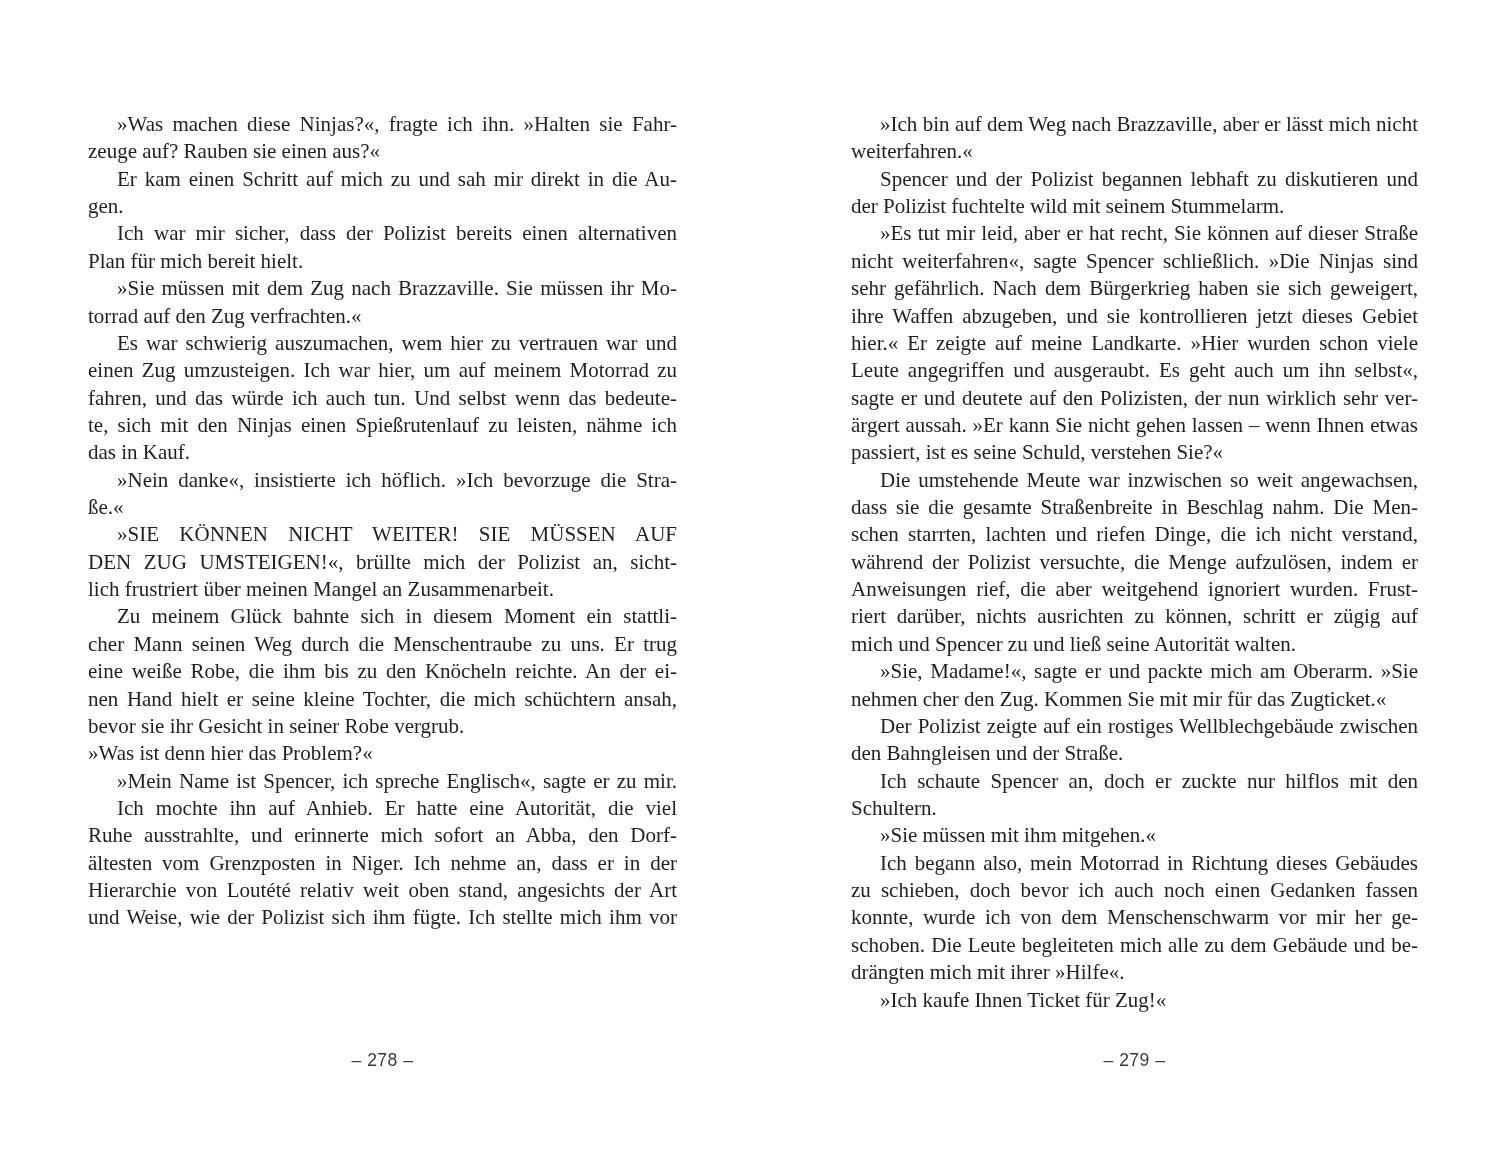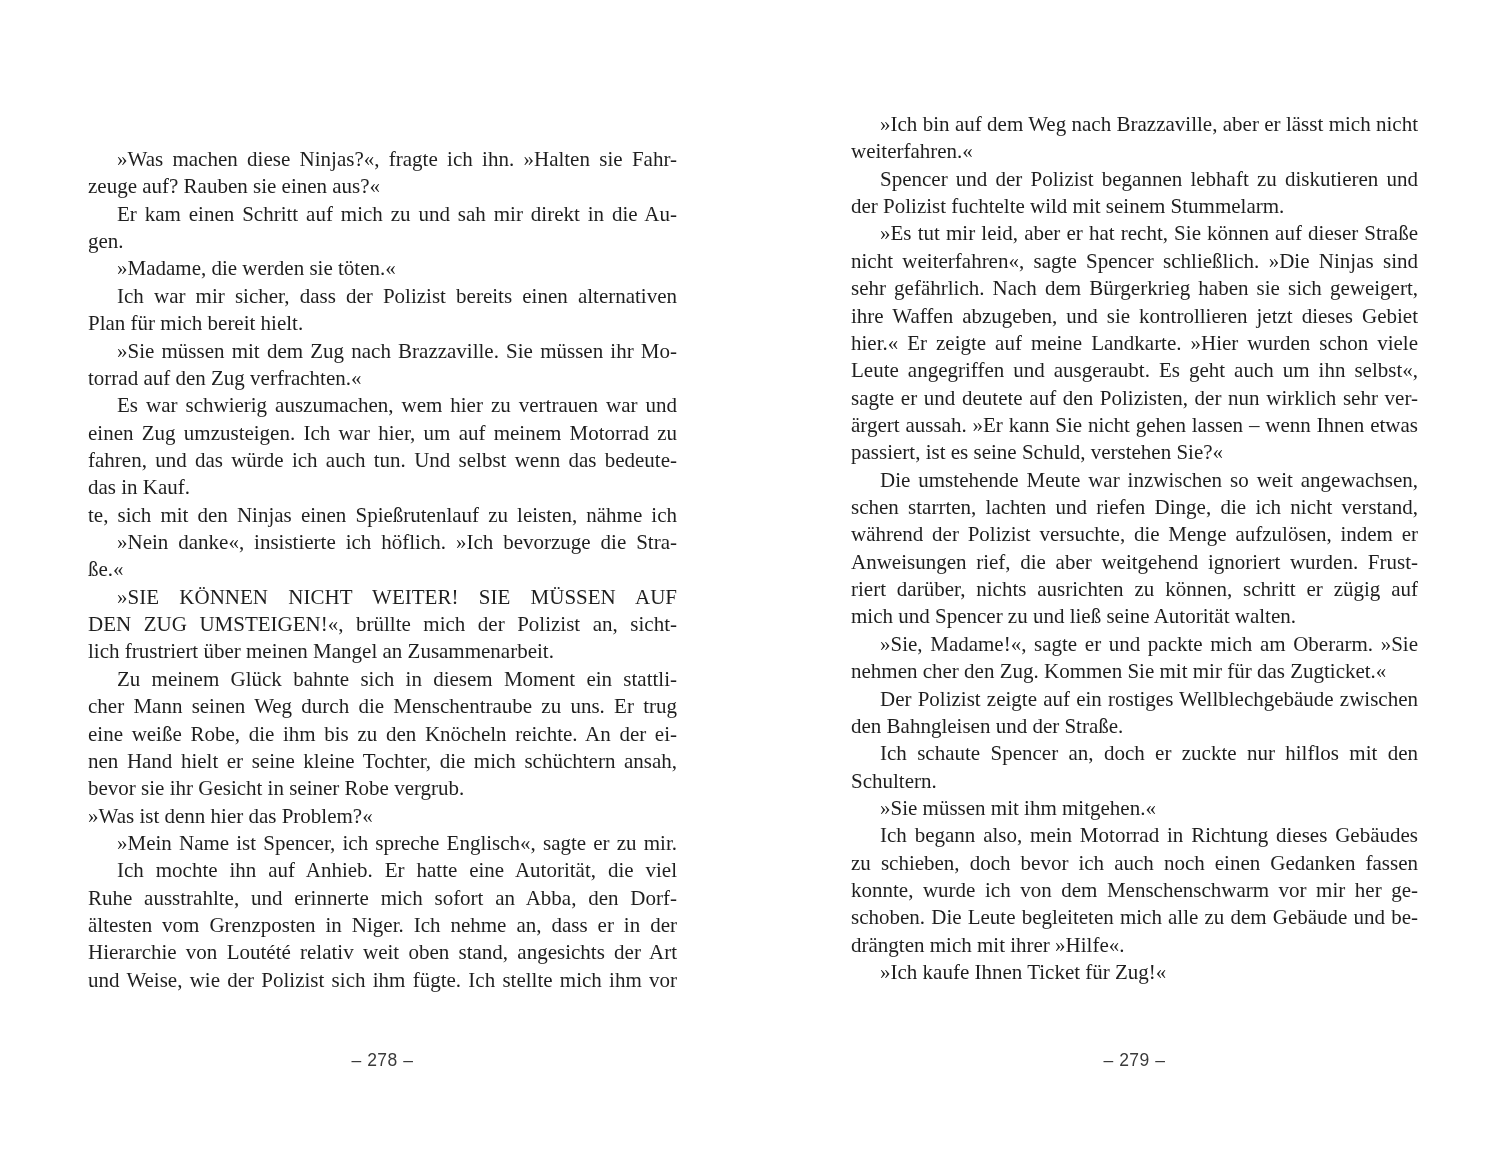--- a/index.html
+++ b/index.html
@@ -5,21 +5,21 @@
   html,body{margin:0;padding:0;}
   body{
     width:1500px;height:1167px;
     background:#ffffff;
     position:relative;
     font-family:"Liberation Serif","DejaVu Serif",serif;
     overflow:hidden;
   }
   .spread{position:absolute;inset:0;background:#ffffff;}
   .text-column{position:absolute;top:111px;}
-  #left-col{left:88px;width:589px;margin-top:35px;}
+  #left-col{left:88px;width:589px;}
   #right-col{left:851px;width:567px;}
   .line{
     font-size:21px;
     line-height:27.36px;
     color:#1f1f1f;
     text-align:left;
     white-space:nowrap;
     letter-spacing:0;
   }
   .line.just{
@@ -39,30 +39,29 @@
 </head>
 <body>
 
 <div class="spread">
   <section>
     <div class="text-column" id="left-col">
         <div class="line indent just" style="">»Was machen diese Ninjas?«, fragte ich ihn. »Halten sie Fahr-</div>
         <div class="line" style="">zeuge auf? Rauben sie einen aus?«</div>
         <div class="line indent just" style="">Er kam einen Schritt auf mich zu und sah mir direkt in die Au-</div>
         <div class="line" style="">gen.</div>
-        <div class="line indent" style="">»Madame, die werden sie töten.«</div>
         <div class="line indent just" style="">Ich war mir sicher, dass der Polizist bereits einen alternativen</div>
         <div class="line" style="">Plan für mich bereit hielt.</div>
         <div class="line indent just" style="">»Sie müssen mit dem Zug nach Brazzaville. Sie müssen ihr Mo-</div>
         <div class="line" style="">torrad auf den Zug verfrachten.«</div>
         <div class="line indent just" style="">Es war schwierig auszumachen, wem hier zu vertrauen war und</div>
         <div class="line just" style="">einen Zug umzusteigen. Ich war hier, um auf meinem Motorrad zu</div>
         <div class="line just" style="">fahren, und das würde ich auch tun. Und selbst wenn das bedeute-</div>
+        <div class="line just" style="">te, sich mit den Ninjas einen Spießrutenlauf zu leisten, nähme ich</div>
         <div class="line" style="">das in Kauf.</div>
-        <div class="line just" style="">te, sich mit den Ninjas einen Spießrutenlauf zu leisten, nähme ich</div>
         <div class="line indent just" style="">»Nein danke«, insistierte ich höflich. »Ich bevorzuge die Stra-</div>
         <div class="line" style="">ße.«</div>
         <div class="line indent just" style="">»SIE KÖNNEN NICHT WEITER! SIE MÜSSEN AUF</div>
         <div class="line just" style="">DEN ZUG UMSTEIGEN!«, brüllte mich der Polizist an, sicht-</div>
         <div class="line" style="">lich frustriert über meinen Mangel an Zusammenarbeit.</div>
         <div class="line indent just" style="">Zu meinem Glück bahnte sich in diesem Moment ein stattli-</div>
         <div class="line just" style="">cher Mann seinen Weg durch die Menschentraube zu uns. Er trug</div>
         <div class="line just" style="">eine weiße Robe, die ihm bis zu den Knöcheln reichte. An der ei-</div>
         <div class="line just" style="">nen Hand hielt er seine kleine Tochter, die mich schüchtern ansah,</div>
         <div class="line" style="">bevor sie ihr Gesicht in seiner Robe vergrub.</div>
@@ -85,20 +84,21 @@
         <div class="line indent just" style="">»Es tut mir leid, aber er hat recht, Sie können auf dieser Straße</div>
         <div class="line just" style="">nicht weiterfahren«, sagte Spencer schließlich. »Die Ninjas sind</div>
         <div class="line just" style="">sehr gefährlich. Nach dem Bürgerkrieg haben sie sich geweigert,</div>
         <div class="line just" style="">ihre Waffen abzugeben, und sie kontrollieren jetzt dieses Gebiet</div>
         <div class="line just" style="">hier.« Er zeigte auf meine Landkarte. »Hier wurden schon viele</div>
         <div class="line just" style="">Leute angegriffen und ausgeraubt. Es geht auch um ihn selbst«,</div>
         <div class="line just" style="">sagte er und deutete auf den Polizisten, der nun wirklich sehr ver-</div>
         <div class="line just" style="">ärgert aussah. »Er kann Sie nicht gehen lassen – wenn Ihnen etwas</div>
         <div class="line" style="">passiert, ist es seine Schuld, verstehen Sie?«</div>
         <div class="line indent just" style="">Die umstehende Meute war inzwischen so weit angewachsen,</div>
+        <div class="line just" style="">dass sie die gesamte Straßenbreite in Beschlag nahm. Die Men-</div>
         <div class="line just" style="">schen starrten, lachten und riefen Dinge, die ich nicht verstand,</div>
         <div class="line just" style="">während der Polizist versuchte, die Menge aufzulösen, indem er</div>
         <div class="line just" style="">Anweisungen rief, die aber weitgehend ignoriert wurden. Frust-</div>
         <div class="line just" style="">riert darüber, nichts ausrichten zu können, schritt er zügig auf</div>
         <div class="line" style="">mich und Spencer zu und ließ seine Autorität walten.</div>
         <div class="line indent just" style="">»Sie, Madame!«, sagte er und packte mich am Oberarm. »Sie</div>
         <div class="line" style="">nehmen cher den Zug. Kommen Sie mit mir für das Zugticket.«</div>
         <div class="line indent just" style="">Der Polizist zeigte auf ein rostiges Wellblechgebäude zwischen</div>
         <div class="line" style="">den Bahngleisen und der Straße.</div>
         <div class="line indent just" style="">Ich schaute Spencer an, doch er zuckte nur hilflos mit den</div>

